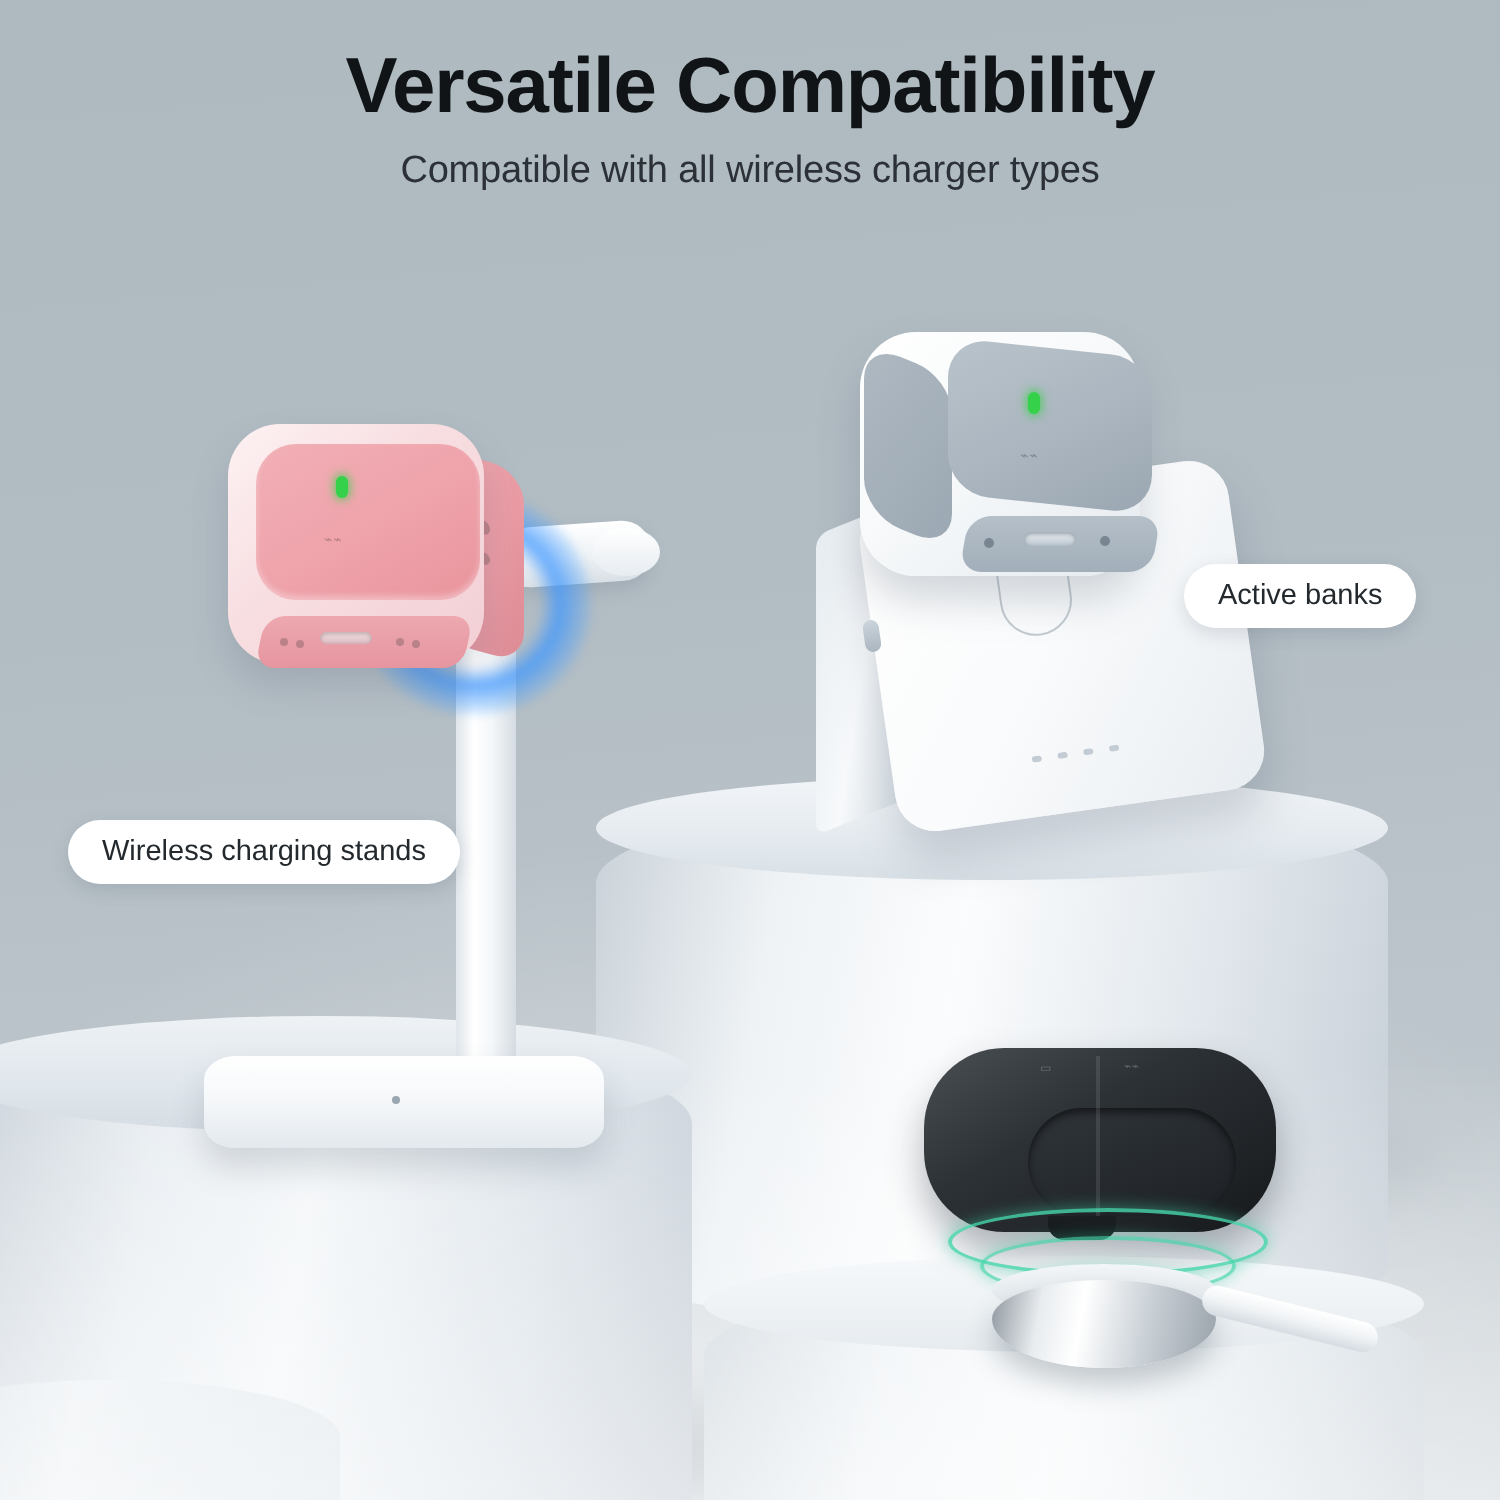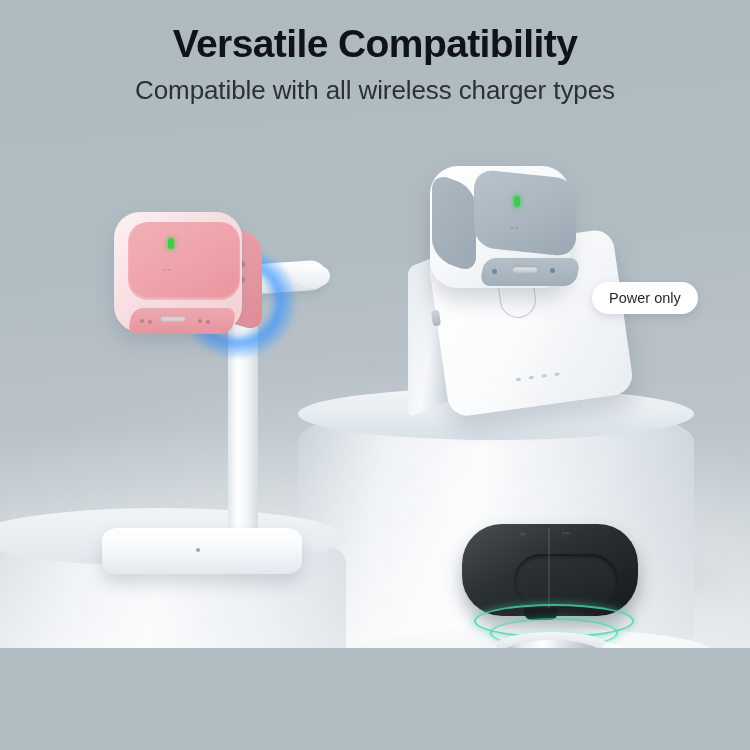--- a/index.html
+++ b/index.html
@@ -2,33 +2,33 @@
 <html><head>
 <meta charset="utf-8">
 <style>
   html,body{margin:0;padding:0;}
   body{
     width:750px;height:750px;overflow:hidden;
     font-family:"Liberation Sans",sans-serif;
     background:#b0bbc2;
   }
   .stage{
-    position:relative;width:750px;height:648px;overflow:hidden;
+    position:relative;width:750px;height:750px;overflow:hidden;
     background:
       radial-gradient(120% 80% at 50% 100%, rgba(255,255,255,.55) 0%, rgba(255,255,255,0) 55%),
       linear-gradient(175deg,#aeb9c0 0%,#b2bcc3 40%,#bcc5cb 70%,#c9d0d5 100%);
   }
   
   .head{position:absolute;left:0;right:0;top:22px;text-align:center;z-index:40;}
   .title{
     font-size:39px;font-weight:700;color:#111416;letter-spacing:-.6px;
     line-height:1.12;margin:0;
   }
   .subtitle{
-    font-size:26px;font-weight:400;color:#2b3136;letter-spacing:-.1px;
+    font-size:19px;font-weight:400;color:#2b3136;letter-spacing:-.1px;
     margin:9px 0 0 0;
   }
   
   .podium{position:absolute;border-radius:50%/6% 6% 94% 94%;}
   .pod-left{
     left:-26px;top:520px;width:372px;height:300px;
     background:
       linear-gradient(100deg,#c6ced6 0%,#e9eef2 26%,#f4f7f9 46%,#dde4ea 74%,#c2cad3 100%);
     border-radius:50% 50% 46% 46%/14% 14% 10% 10%;
     box-shadow:0 -1px 0 rgba(255,255,255,.7) inset;
@@ -327,18 +327,21 @@
       <div class="ring" style="left:46px;top:28px;width:92px;height:22px;opacity:.65;"></div>
     </div>
 
     <div class="puck-top"></div>
     <div class="puck"></div>
     <div class="cable"></div>
   </div>
 
   <div class="floor-glow"></div>
 
+  <div class="pill pill-stands">
+    <span>Wireless charging stands</span>
+  </div>
   <div class="pill pill-power">
-    <span>Power only</span>
+    <span>Active banks</span>
   </div>
 
 
 </div>
 
 </body></html>

